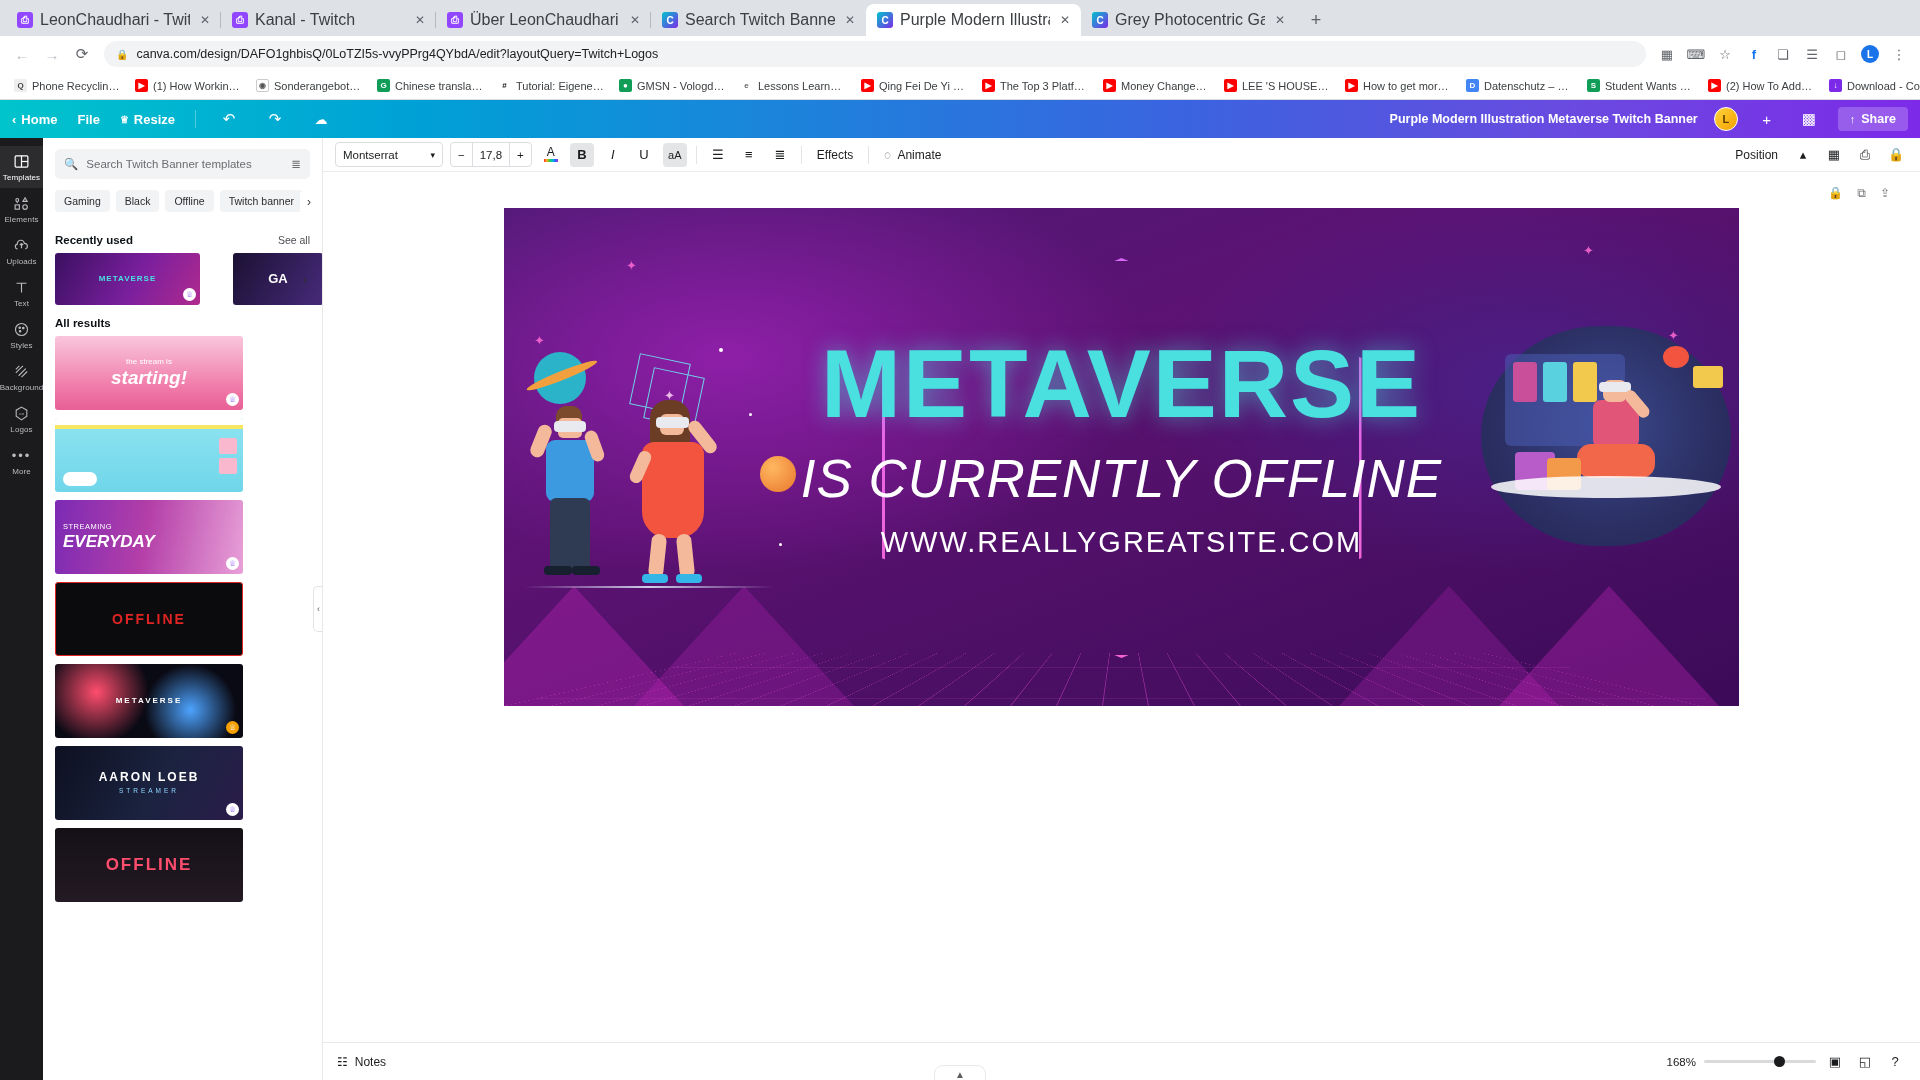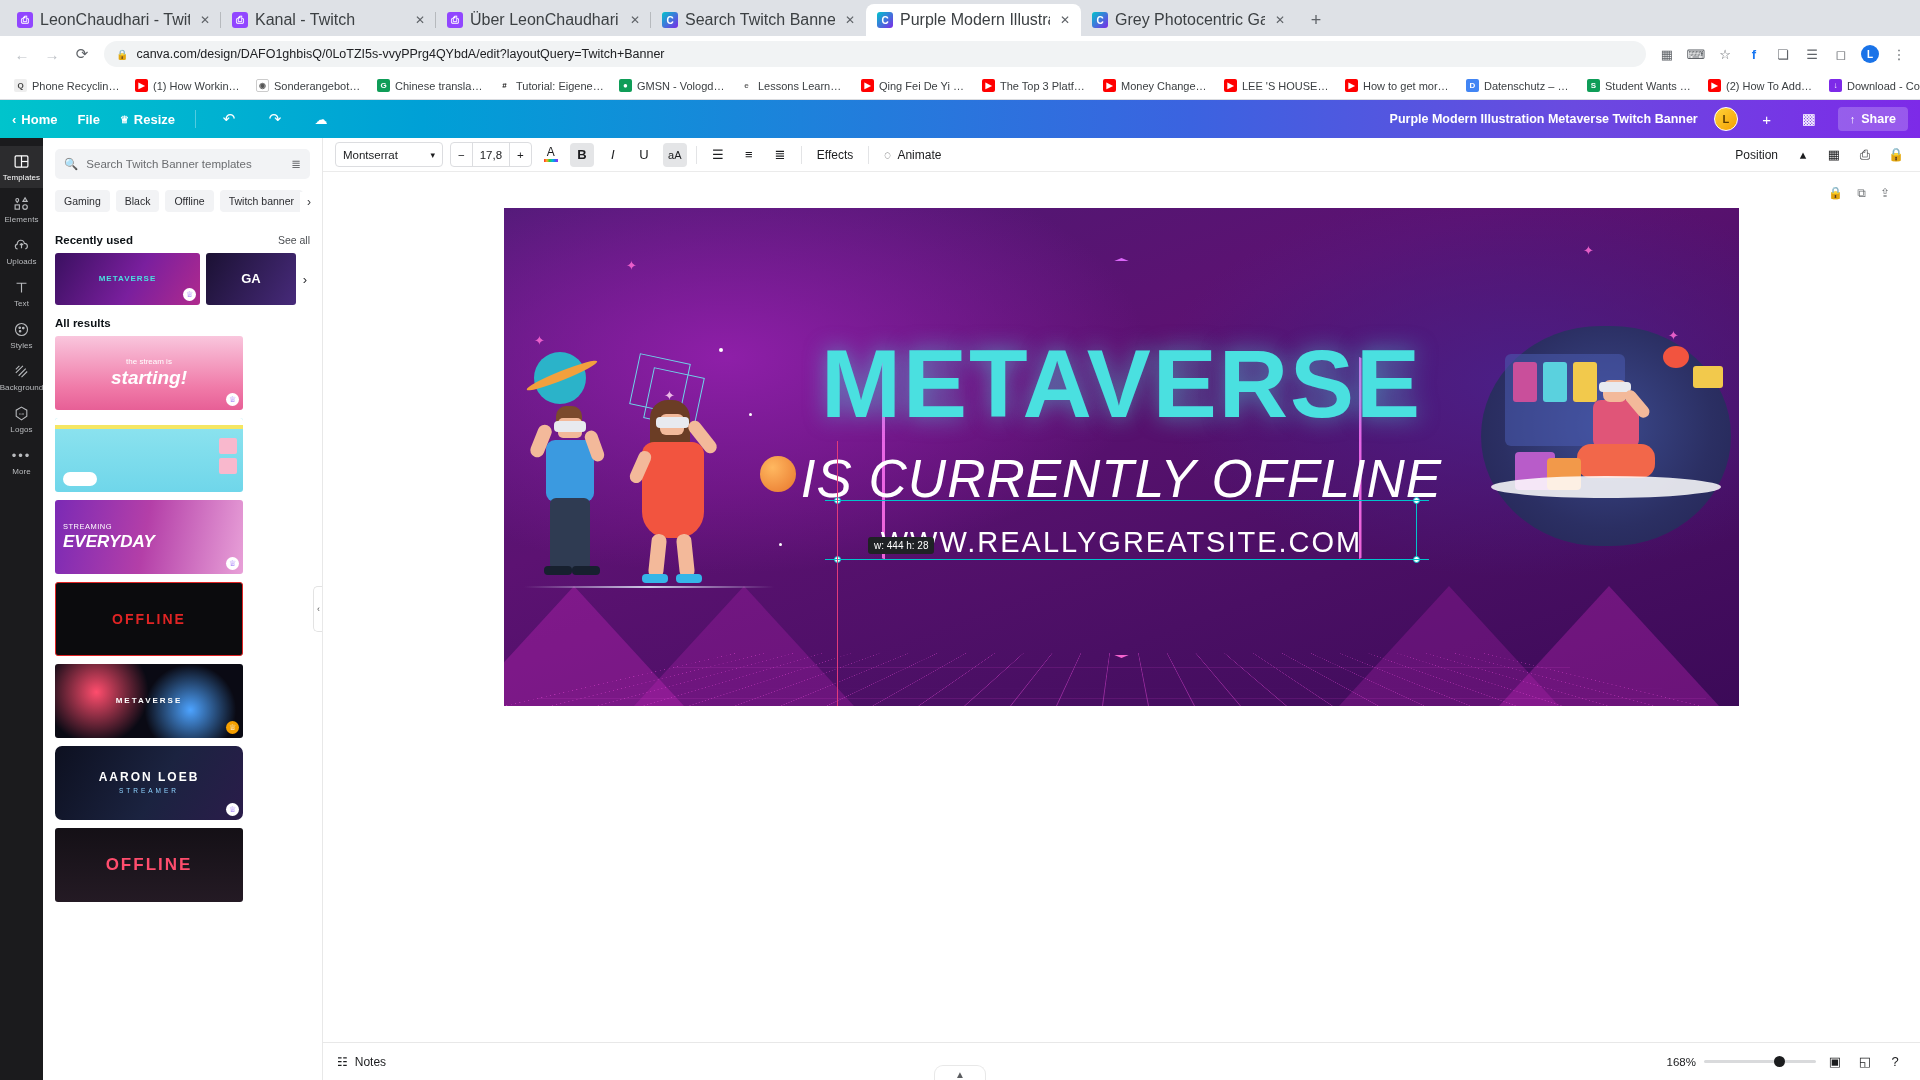--- a/index.html
+++ b/index.html
@@ -170,21 +170,21 @@
     display:flex; justify-content:space-between; align-items:baseline;
     margin:12px 0 7px;
   }
   .sec-title { font-size:11.5px; font-weight:bold; color:#0d1216; }
   .sec-link { font-size:10.5px; color:#4b4e52; }
   .recent-row { display:flex; gap:6px; position:relative; margin-bottom:12px; }
   .recent-card {
     height:52px; border-radius:3px; overflow:hidden; position:relative; flex:none;
   }
   .recent-card.c1 { width:145px; }
-  .recent-card.c2 { width:90px; }
+  .recent-card.c2 { width:90px;margin-left:27px; }
   .recent-arrow {
     position:absolute; right:-4px; top:16px; width:18px; height:20px;
     display:flex; align-items:center; justify-content:center;
     font-size:13px; color:#2b2c30;
   }
   .tpl-list { display:flex; flex-direction:column; gap:8px; }
   .tpl {
     width:188px; height:74px; border-radius:3px; position:relative;
     overflow:hidden;
   }
@@ -378,21 +378,21 @@
     </div>
     <div class="newtab-btn">+</div>
   </div>
 
   <div class="toolbar-row">
     <div class="nav-btn disabled">←</div>
     <div class="nav-btn disabled">→</div>
     <div class="nav-btn">⟳</div>
     <div class="omnibox">
       <span class="lock">🔒</span>
-      <span>canva.com/design/DAFO1ghbisQ/0LoTZI5s-vvyPPrg4QYbdA/edit?layoutQuery=Twitch+Banner</span>
+      <span>canva.com/design/DAFO1ghbisQ/0LoTZI5s-vvyPPrg4QYbdA/edit?layoutQuery=Twitch+Logos</span>
     </div>
     <div class="omni-actions">
       <div class="omni-icon">▦</div>
       <div class="omni-icon">⌨</div>
       <div class="omni-icon">☆</div>
       <div class="omni-icon" style="color:#1877f2;font-weight:bold;">f</div>
       <div class="omni-icon">❏</div>
       <div class="omni-icon">☰</div>
       <div class="omni-icon">◻</div>
       <div class="omni-icon">
@@ -646,21 +646,21 @@
             </div>
           </div>
 
           <div class="tpl" style="background:radial-gradient(circle at 22% 38%,#ff4d6d 0%,rgba(255,77,109,0) 34%),radial-gradient(circle at 72% 62%,#4da3ff 0%,rgba(77,163,255,0) 32%),#0a0a14;">
             <div class="tpl-txt">
               <span style="font-size:8px;font-weight:bold;color:#fff;letter-spacing:2px;">METAVERSE</span>
             </div>
             <div class="crown" style="background:#f59f00;color:#fff;">♕</div>
           </div>
 
-          <div class="tpl" style="background:linear-gradient(120deg,#0d1020,#1b2340 55%,#2a1c4a);border-radius:7px;">
+          <div class="tpl" style="background:linear-gradient(120deg,#0d1020,#1b2340 55%,#2a1c4a);">
             <div class="tpl-txt">
               <span style="font-size:12px;font-weight:bold;color:#fff;letter-spacing:2px;">AARON LOEB</span>
               <span style="font-size:6.5px;color:#8fd3ff;letter-spacing:3px;margin-top:2px;">STREAMER</span>
             </div>
             <div class="crown">♕</div>
           </div>
 
           <div class="tpl" style="background:linear-gradient(180deg,#141016,#241a24);">
             <div class="tpl-txt">
               <span style="font-size:17px;font-weight:bold;color:#ff4d6d;letter-spacing:2px;">OFFLINE</span>
@@ -793,30 +793,20 @@
               <div style="position:absolute;left:96px;top:118px;width:78px;height:34px;border-radius:14px;background:#f2674a;"></div>
               <div style="position:absolute;left:34px;top:126px;width:40px;height:38px;background:#b85cc9;border-radius:4px;"></div>
               <div style="position:absolute;left:66px;top:132px;width:34px;height:32px;background:#f2994a;border-radius:4px;"></div>
               <div style="position:absolute;left:10px;top:150px;width:230px;height:22px;border-radius:50%;background:rgba(255,255,255,.85);"></div>
             </div>
 
             <div class="banner-title">METAVERSE</div>
             <div class="banner-sub">IS CURRENTLY OFFLINE</div>
             <div class="banner-url">WWW.REALLYGREATSITE.COM</div>
 
-            <div class="sel-box">
-              <span class="sel-handle" style="left:-4px;top:-4px;"></span>
-              <span class="sel-handle" style="right:-4px;top:-4px;"></span>
-              <span class="sel-handle" style="left:-4px;bottom:-4px;"></span>
-              <span class="sel-handle" style="right:-4px;bottom:-4px;"></span>
-              <span class="guide-h" style="top:-1px;"></span>
-              <span class="guide-h" style="bottom:-1px;"></span>
-              <span class="guide-v" style="left:-1px;"></span>
-              <span class="size-tip">w: 444 h: 28</span>
-            </div>
           </div>
 
         </div>
       </div>
 
       <div class="bottom-bar">
         <div class="notes-btn">
           <span>☷</span>
           <span>Notes</span>
         </div>

